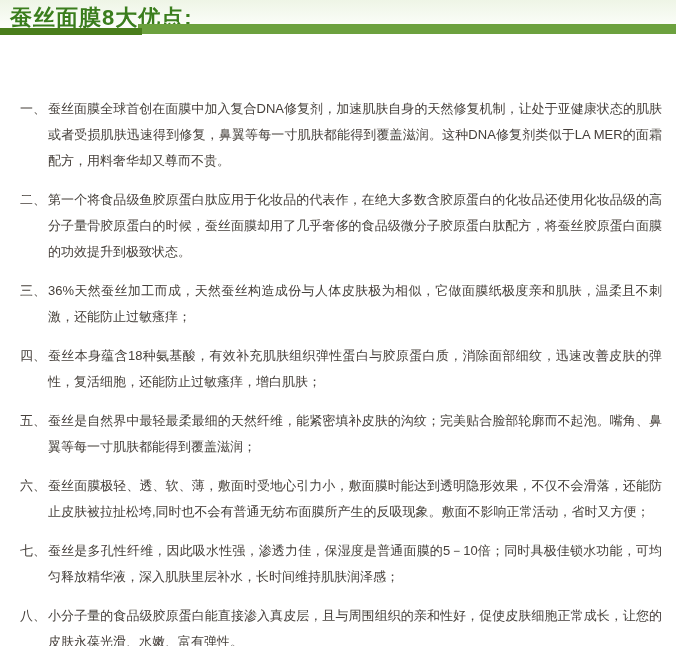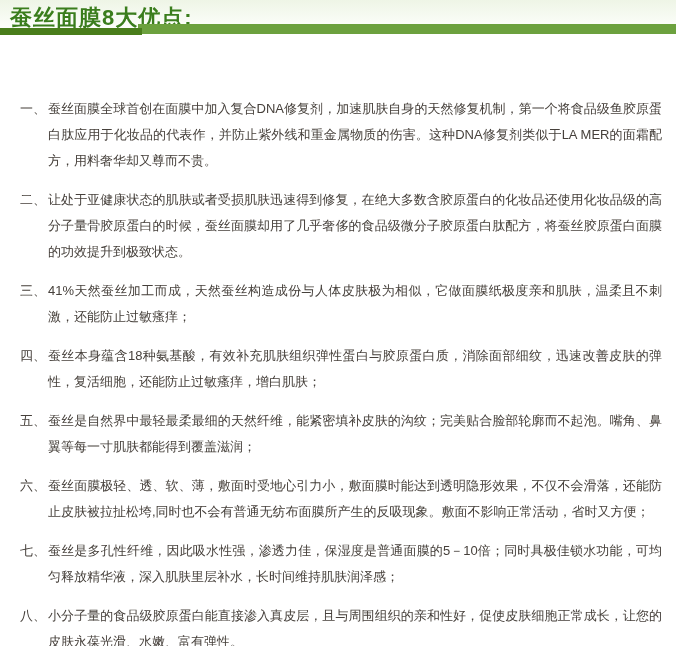--- a/index.html
+++ b/index.html
@@ -70,31 +70,31 @@
   <div class="header">
     <div class="header-title">蚕丝面膜8大优点:</div>
     <div class="bar-light"></div>
     <div class="bar-dark"></div>
   </div>
 
   <div class="content">
 
     <div class="para">
       <span class="para-label">一、</span>
-      <span class="para-text">蚕丝面膜全球首创在面膜中加入复合DNA修复剂，加速肌肤自身的天然修复机制，第一个将食品级鱼胶原蛋白肽应用于化妆品的代表作，并防止紫外线和重金属物质的伤害。这种DNA修复剂类似于LA MER的面霜配方，用料奢华却又尊而不贵。</span>
+      <span class="para-text">蚕丝面膜全球首创在面膜中加入复合DNA修复剂，加速肌肤自身的天然修复机制，让处于亚健康状态的肌肤或者受损肌肤迅速得到修复，鼻翼等每一寸肌肤都能得到覆盖滋润。这种DNA修复剂类似于LA MER的面霜配方，用料奢华却又尊而不贵。</span>
     </div>
 
     <div class="para">
       <span class="para-label">二、</span>
-      <span class="para-text">让处于亚健康状态的肌肤或者受损肌肤迅速得到修复，在绝大多数含胶原蛋白的化妆品还使用化妆品级的高分子量骨胶原蛋白的时候，蚕丝面膜却用了几乎奢侈的食品级微分子胶原蛋白肽配方，将蚕丝胶原蛋白面膜的功效提升到极致状态。</span>
+      <span class="para-text">第一个将食品级鱼胶原蛋白肽应用于化妆品的代表作，在绝大多数含胶原蛋白的化妆品还使用化妆品级的高分子量骨胶原蛋白的时候，蚕丝面膜却用了几乎奢侈的食品级微分子胶原蛋白肽配方，将蚕丝胶原蛋白面膜的功效提升到极致状态。</span>
     </div>
 
     <div class="para">
       <span class="para-label">三、</span>
-      <span class="para-text">41%天然蚕丝加工而成，天然蚕丝构造成份与人体皮肤极为相似，它做面膜纸极度亲和肌肤，温柔且不刺激，还能防止过敏瘙痒；</span>
+      <span class="para-text">36%天然蚕丝加工而成，天然蚕丝构造成份与人体皮肤极为相似，它做面膜纸极度亲和肌肤，温柔且不刺激，还能防止过敏瘙痒；</span>
     </div>
 
     <div class="para">
       <span class="para-label">四、</span>
       <span class="para-text">蚕丝本身蕴含18种氨基酸，有效补充肌肤组织弹性蛋白与胶原蛋白质，消除面部细纹，迅速改善皮肤的弹性，复活细胞，还能防止过敏瘙痒，增白肌肤；</span>
     </div>
 
     <div class="para">
       <span class="para-label">五、</span>
       <span class="para-text">蚕丝是自然界中最轻最柔最细的天然纤维，能紧密填补皮肤的沟纹；完美贴合脸部轮廓而不起泡。嘴角、鼻翼等每一寸肌肤都能得到覆盖滋润；</span>

